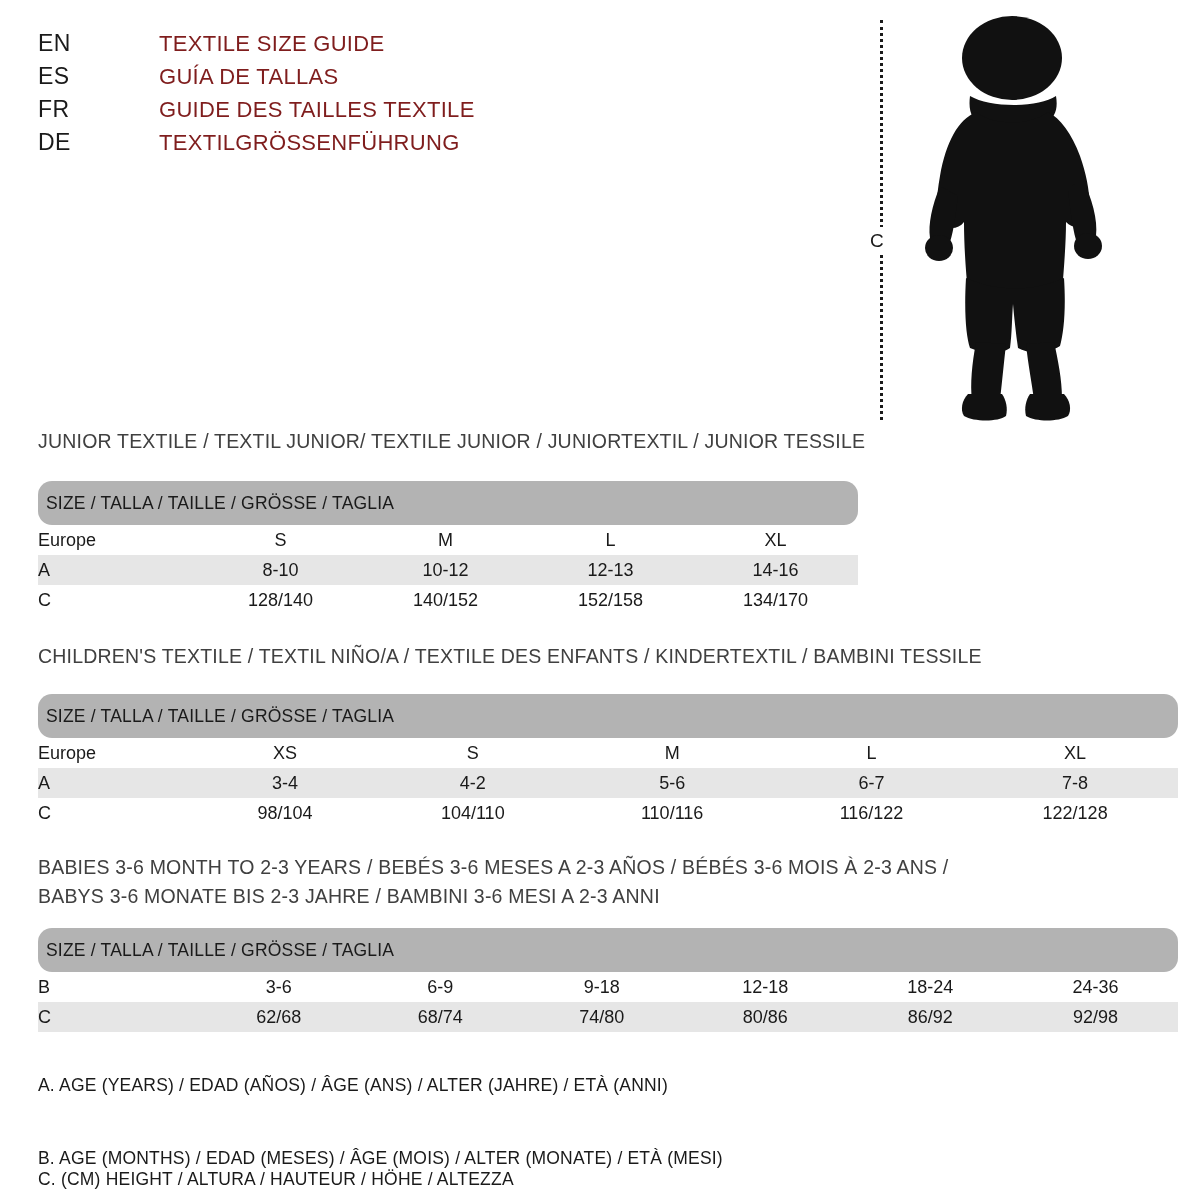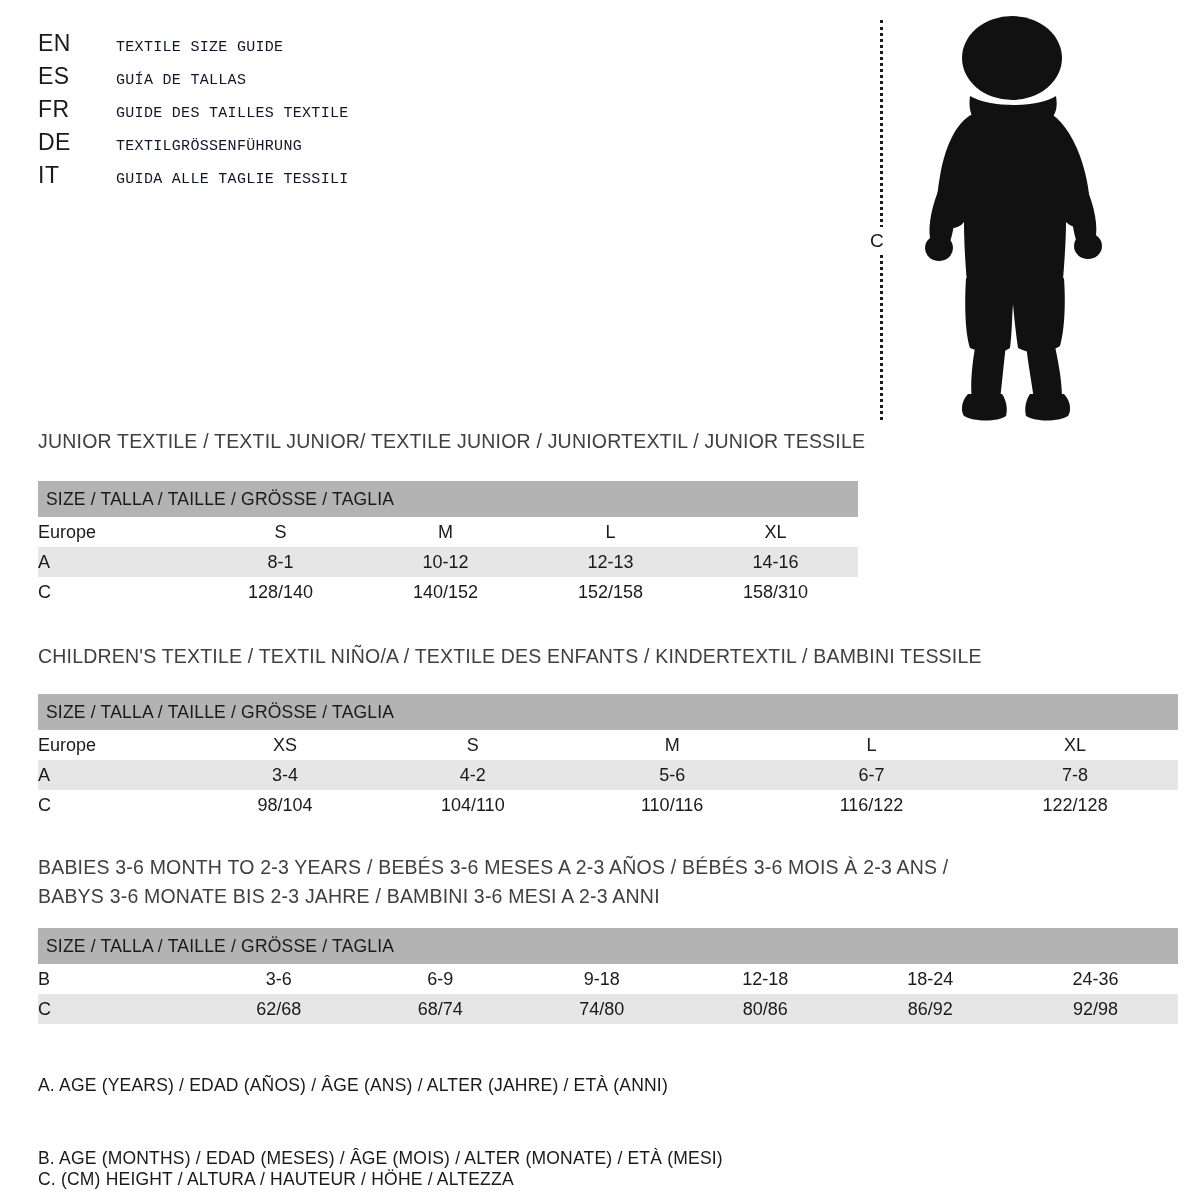--- a/index.html
+++ b/index.html
@@ -23,33 +23,33 @@
   .lang-block {
     position: absolute;
     left: 38px;
     top: 30px;
     width: 600px;
   }
   .lang-row {
     display: flex;
     align-items: baseline;
     height: 33px;
+    gap: 43px;
   }
   .lang-code {
     width: 78px;
     font-size: 23px;
     letter-spacing: 0.5px;
     color: #1a1a1a;
   }
   .lang-title {
-    font-size: 15px;
+    font-size: 22px;
     letter-spacing: 0.3px;
     text-transform: uppercase;
-    color: #0f172a;
-    font-family: Liberation Mono, monospace;
+    color: #7f1d1d;
   }
 
   
   .figure-area {
     position: absolute;
     right: 42px;
     top: 12px;
     width: 290px;
     height: 410px;
   }
@@ -95,25 +95,26 @@
     font-size: 18px;
     color: #1a1a1a;
   }
   .size-table td {
     padding: 0;
     height: 30px;
     vertical-align: middle;
   }
   .hdr-row td {
     background: #b3b3b3;
-    height: 36px;
+    height: 44px;
     font-size: 17.5px;
     padding-left: 8px;
     text-transform: uppercase;
     letter-spacing: 0.2px;
+    border-radius: 14px;
   }
   .row-light td { background: #ffffff; }
   .row-grey td  { background: #e6e6e6; }
   .lbl { padding-left: 8px; text-align: left; width: 160px; }
   .val { text-align: center; }
 
   .legend {
     position: absolute;
     left: 38px;
     font-size: 17.5px;
@@ -136,24 +137,20 @@
       <div class="lang-code">ES</div>
       <div class="lang-title">GUÍA DE TALLAS</div>
     </div>
     <div class="lang-row">
       <div class="lang-code">FR</div>
       <div class="lang-title">GUIDE DES TAILLES TEXTILE</div>
     </div>
     <div class="lang-row">
       <div class="lang-code">DE</div>
       <div class="lang-title">TEXTILGRÖSSENFÜHRUNG</div>
-    </div>
-    <div class="lang-row">
-      <div class="lang-code">IT</div>
-      <div class="lang-title">GUIDA ALLE TAGLIE TESSILI</div>
     </div>
   </div>
 
   <div class="figure-area">
     <div class="measure-line"></div>
     <div class="measure-label">C</div>
     <svg class="silhouette" width="210" height="408" viewBox="0 0 210 408" xmlns="http://www.w3.org/2000/svg">
       <g fill="#111111">
 
         <ellipse cx="106" cy="42" rx="50" ry="42"></ellipse>
@@ -191,31 +188,31 @@
     </tr>
     <tr class="row-light">
       <td class="lbl">Europe</td>
       <td class="val">S</td>
       <td class="val">M</td>
       <td class="val">L</td>
       <td class="val">XL</td>
     </tr>
     <tr class="row-grey">
       <td class="lbl">A</td>
-      <td class="val">8-1</td>
+      <td class="val">8-10</td>
       <td class="val">10-12</td>
       <td class="val">12-13</td>
       <td class="val">14-16</td>
     </tr>
     <tr class="row-light">
       <td class="lbl">C</td>
       <td class="val">128/140</td>
       <td class="val">140/152</td>
       <td class="val">152/158</td>
-      <td class="val">158/310</td>
+      <td class="val">134/170</td>
     </tr>
   </tbody>
     </table>
 
   <div class="section-title" style="top:645px;">CHILDREN'S TEXTILE / TEXTIL NIÑO/A / TEXTILE DES ENFANTS / KINDERTEXTIL / BAMBINI TESSILE</div>
 
   <table class="size-table" style="top:694px; width:1140px;">
     <tbody>
         <tr class="hdr-row">
       <td colspan="6">SIZE / TALLA / TAILLE / GRÖSSE / TAGLIA</td>

